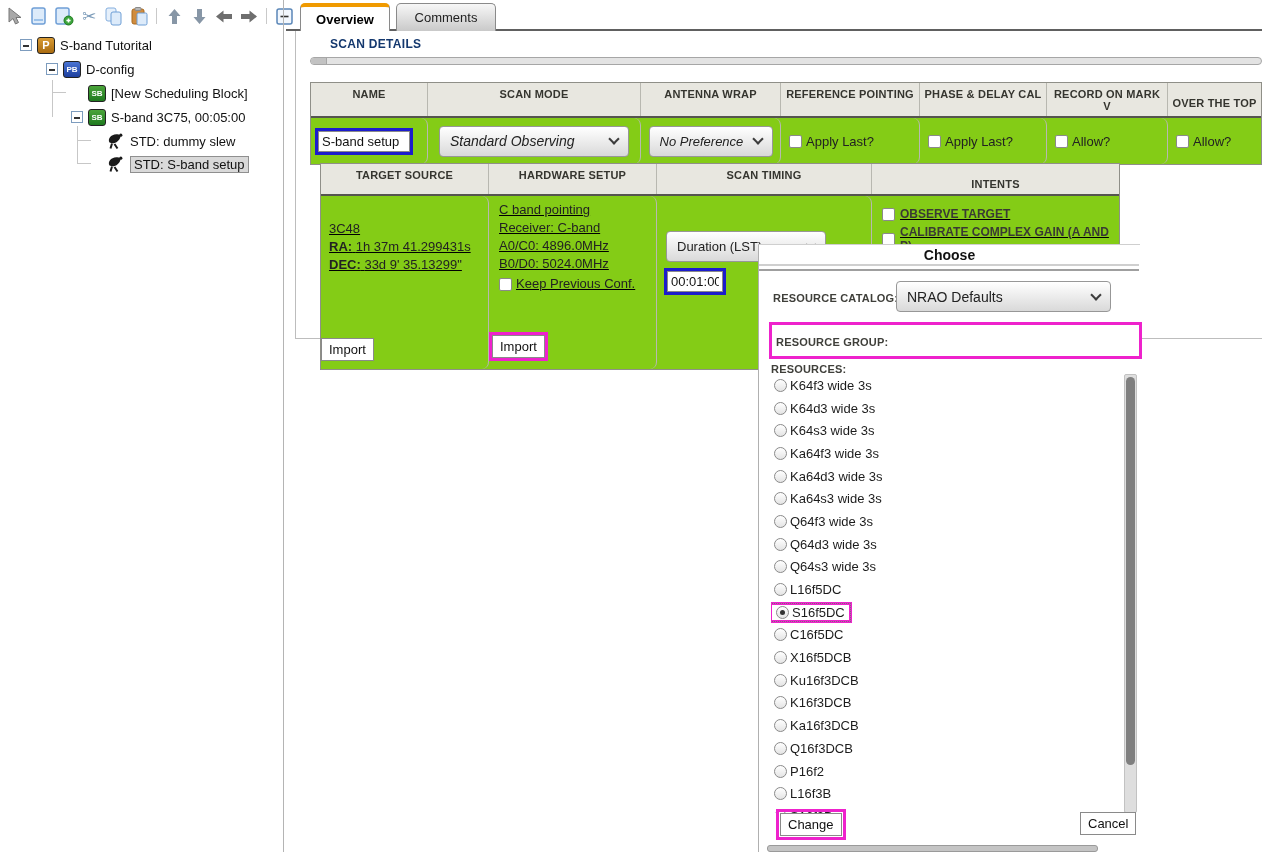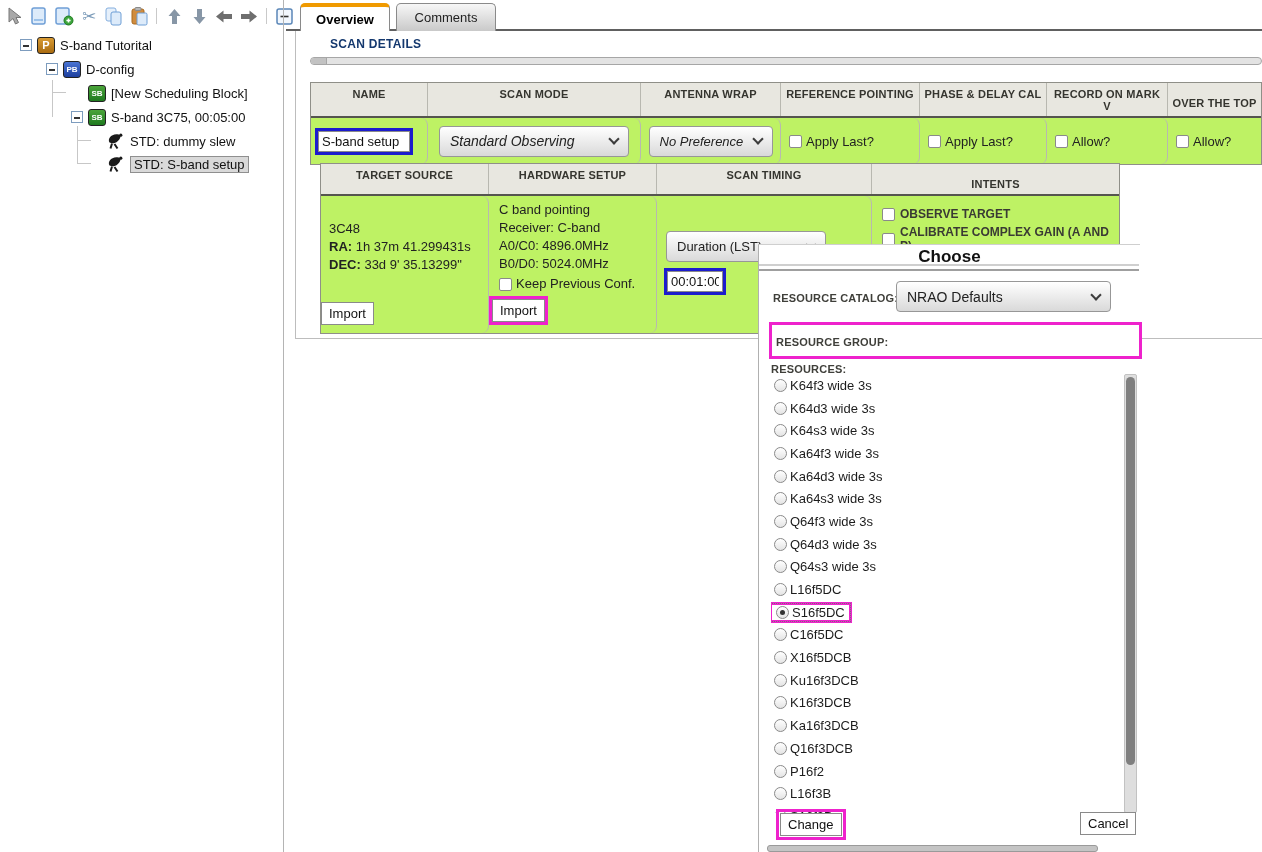--- a/index.html
+++ b/index.html
@@ -33,32 +33,32 @@
   .tab.active { left:16px; width:90px; background:#fff; font-weight:bold; border-top:4px solid #f09a00; z-index:3; height:28px; }
   .tab.inactive { left:112px; width:100px; background:linear-gradient(#f7f7f7,#c9c9c9); z-index:1; color:#222; }
   .panel { position:absolute; left:11px; top:31px; width:967px; height:308px;
            border-left:1px solid #bdbdbd; border-bottom:1px solid #bdbdbd; }
   .sec-title { position:absolute; left:46px; top:37px; font-size:12px; font-weight:bold; color:#14386e; letter-spacing:.3px; }
   .hbar { position:absolute; left:26px; top:57px; width:952px; height:8px; background:#e3e3e3;
           border:1px solid #a6a6a6; border-radius:4px; overflow:hidden; }
   .hbar-cap { width:16px; height:100%; background:#c2c2c2; border-right:1px solid #a6a6a6; }
 
   
-  .tbl { position:absolute; border:1px solid #8f8f88; background:#bef264; }
+  .tbl { position:absolute; border:1px solid #8f8f88; background:#84cc16; }
   .t1 { left:26px; top:82px; width:952px; }
   .t2 { left:36px; top:163px; width:800px; }
   .thead { display:flex; background:#e8e7e0; border-bottom:2px solid #55554f; }
   .th { font-size:11px; font-weight:bold; color:#35352f; text-align:center; padding:5px 2px 4px 2px;
         border-right:1px solid #b8b8b0; letter-spacing:.2px; }
   .th:last-child { border-right:none;margin-top:9px; }
   .tbody { display:flex; }
   .td { border-right:1px solid #b8b8b0; position:relative;border-radius:7px; }
   .td:last-child { border-right:none; }
   .t1 .td { height:46px; display:flex; align-items:center; }
-  .t2 .td { height:137px; }
+  .t2 .td { height:173px;text-decoration:underline; }
 
   .ctr { justify-content:center;font-style:italic; }
 
   
   .txtin { border:1px solid #8a8a8a; background:#fff; font-size:13px; font-family:"Liberation Sans",sans-serif;
            padding:2px 3px; color:#111; }
   .focusbox { border:3px solid #1c1ccd; display:inline-block; line-height:0; }
   .hlbox { border:3px solid #ee22cc; display:inline-block; }
   .dd { background:linear-gradient(#ffffff,#d9d9d9); border:1px solid #979797; border-radius:4px;
         font-size:14px; color:#222; display:flex; align-items:center; justify-content:space-between;
@@ -72,21 +72,21 @@
          font-family:"Liberation Sans",sans-serif; cursor:default; }
 
   
   .cell-pad { padding:8px 8px; font-size:13px; color:#222; line-height:18px; }
   .imp-wrap { position:absolute; left:0; right:3px; bottom:8px; display:flex; justify-content:flex-start; }
   .intent-row { display:flex; align-items:center; gap:5px; font-size:12px; font-weight:bold; color:#3a3a34; margin:4px 0 0 10px; }
 
   
   .dialog { position:absolute; left:758px; top:244px; width:382px; height:608px; background:#fff;
             border-left:1px solid #b0b0b0; border-top:1px solid #cfcfcf; z-index:50; }
-  .dlg-title { text-align:center; font-size:17px; font-weight:bold; color:#111; padding-top:2px; height:19px; }
+  .dlg-title { text-align:center; font-size:14px; font-weight:bold; color:#111; padding-top:2px; height:19px; }
   .dlg-sep { height:7px; border-top:2px solid #cfcfcf; border-bottom:2px solid #9f9f9f; margin-right:1px; }
   .dlg-label { font-size:11px; font-weight:bold; color:#3f3f3a; letter-spacing:.2px; }
   .cat-label { position:absolute; left:14px; top:47px; }
   .cat-dd { position:absolute; left:137px; top:36px; width:215px; }
   .grp-wrap { position:absolute; left:10px; top:77px; width:373px; height:37px; border:3px solid #ee22cc;
               display:flex; align-items:center; }
   .grp-label { position:absolute; left:4px; top:11px; }
   .grp-dd { position:absolute; left:107px; top:0px; width:262px; }
   .res-label { position:absolute; left:12px; top:118px; }
   .res-list { position:absolute; left:12px; top:129px; width:348px; height:439px; overflow:hidden; }

